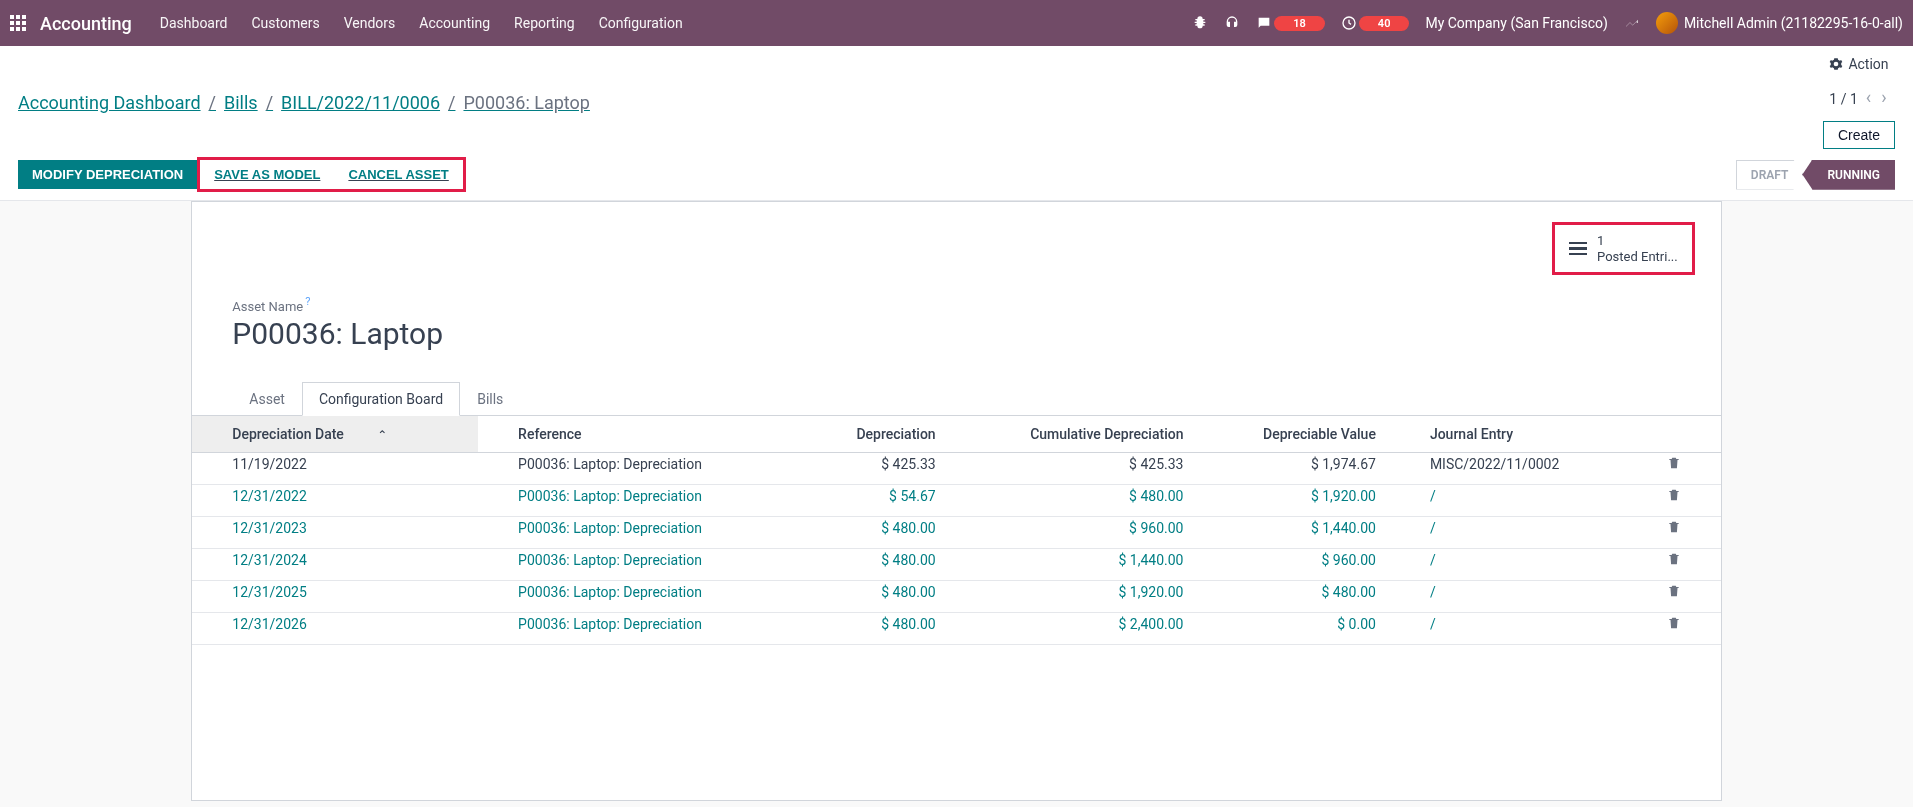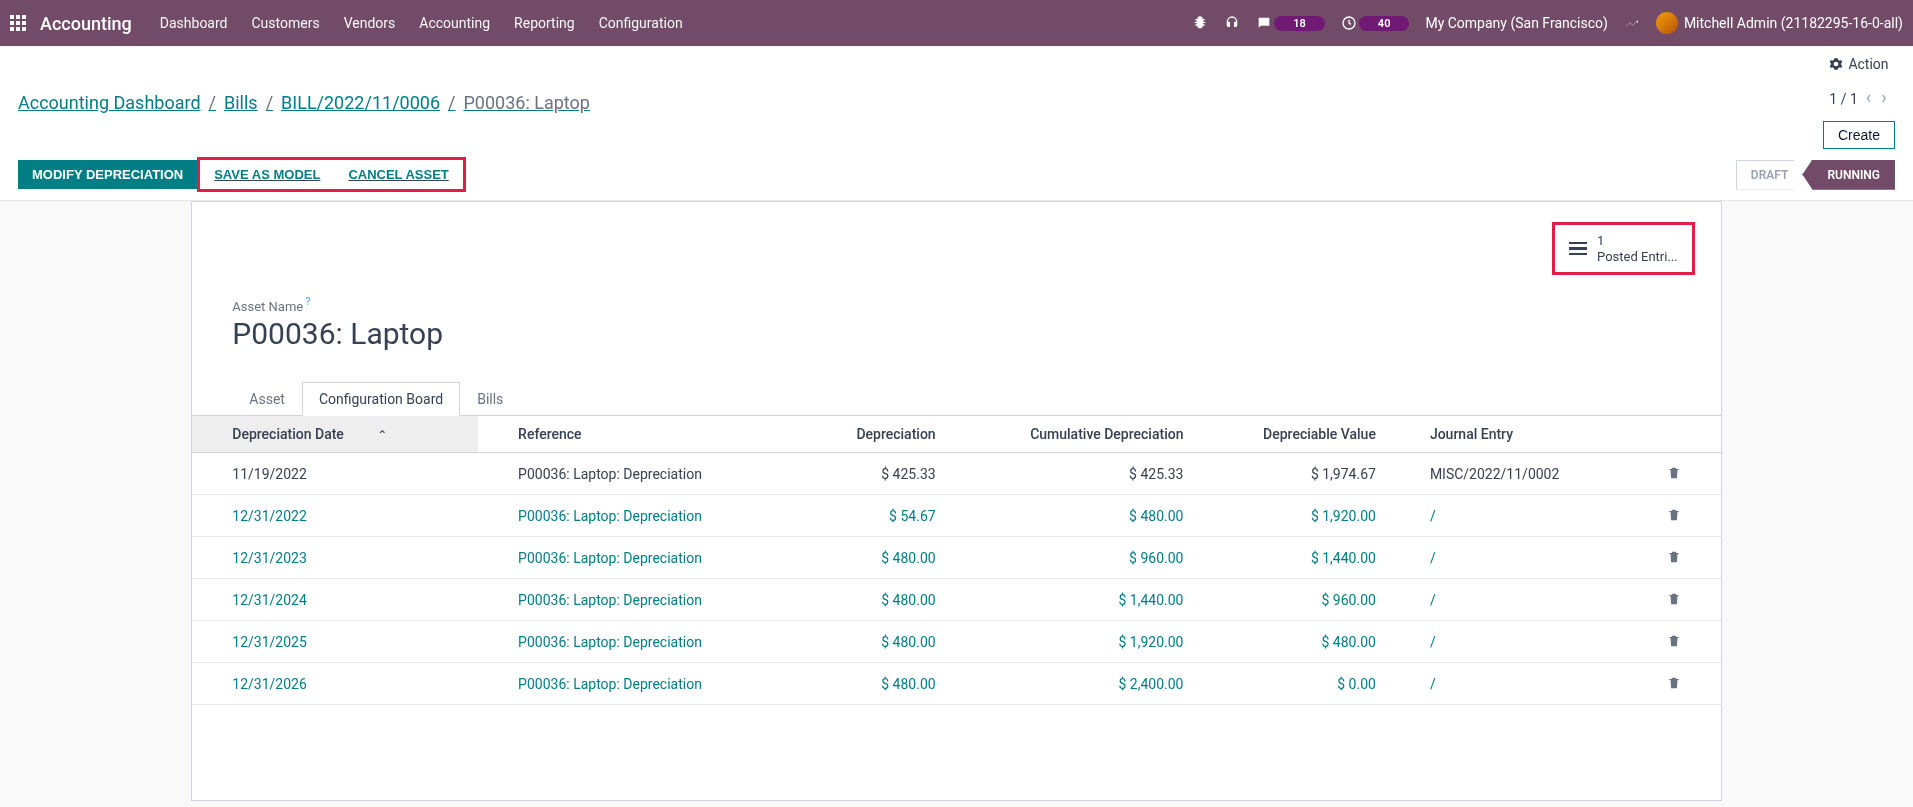--- a/index.html
+++ b/index.html
@@ -8,21 +8,21 @@
 
 .topnav { background: #714B67; height: 46px; display: flex; align-items: center; padding: 0 10px; color: #fff; }
 .apps-icon { display: grid; grid-template-columns: repeat(3, 4px); grid-gap: 2px; margin-right: 14px; cursor: pointer; }
 .apps-icon span { width: 4px; height: 4px; background: #fff; }
 .app-title { font-size: 18px; font-weight: 500; margin-right: 28px; }
 .nav-links { display: flex; gap: 24px; }
 .nav-links a { color: #fff; text-decoration: none; font-size: 14px; opacity: 0.95; }
 .spacer { flex: 1; }
 .right-nav { display: flex; align-items: center; gap: 16px; font-size: 14px; }
 .right-nav .icon-box { position: relative; display: flex; align-items: center; }
-.badge { background: #701a75; color: #fff; font-size: 11px; padding: 1px 19px; border-radius: 8px; margin-left: 2px; font-weight: 600; }
+.badge { background: #ef4444; color: #fff; font-size: 11px; padding: 1px 19px; border-radius: 8px; margin-left: 2px; font-weight: 600; }
 .avatar { width: 22px; height: 22px; border-radius: 50%; background: linear-gradient(135deg, #f59e0b, #b45309); margin-right: 6px; display: inline-block; }
 .nav-icon { width: 16px; height: 16px; fill: #fff; }
 .tools-icon { opacity: 0.7; }
 
 
 .controlbar { background: #fff; padding: 10px 18px 0 18px; border-bottom: 1px solid #e5e7eb; }
 .breadcrumb { display: flex; align-items: center; font-size: 18px; color: #017e84; text-decoration: underline; }
 .breadcrumb .sep { margin: 0 8px; color: #6b7280; }
 .breadcrumb .current { color: #6b7280; }
 .breadcrumb a { color: #017e84; text-decoration: none; cursor: pointer; }
@@ -67,21 +67,21 @@
 .tabs { display: flex; padding: 0 40px; margin-top: 20px; border-bottom: 1px solid #d1d5db; }
 .tab { padding: 8px 16px; border: 1px solid transparent; border-bottom: none; cursor: pointer; color: #6b7280; font-size: 14px; position: relative; top: 1px; }
 .tab.active { border-color: #d1d5db; background: #fff; color: #374151; border-bottom: 1px solid #fff; }
 
 
 .dep-table { width: 100%; border-collapse: collapse; }
 .dep-table th { text-align: left; font-weight: 500; font-size: 14px; padding: 10px 14px 10px 40px; border-bottom: 1px solid #d1d5db; background: #fff; color: #374151; }
 .dep-table th.sorted { background: #eeeeee; }
 .dep-table th.right, .dep-table td.right { text-align: right; padding-right: 14px; padding-left: 14px; }
 .dep-table th:last-child, .dep-table td:last-child { padding-right: 40px; }
-.dep-table td { padding: 12px 14px 10px 40px; border-bottom: 1px solid #e5e7eb; font-size: 14px; }
+.dep-table td { padding: 2px 14px 10px 40px; border-bottom: 1px solid #e5e7eb; font-size: 14px; }
 .sort-arrow { font-size: 12px; margin-left: 30px; }
 .link-row td { color: #017e84; }
 .link-row td.je { color: #017e84; }
 .trash-icon { cursor: pointer; color: #6b7280; }
 .posted-row td { color: #374151; }
 svg.trash { width: 14px; height: 16px; fill: currentColor; }
 svg.gear { width: 14px; height: 14px; fill: currentColor; vertical-align: -2px; }
 </style>
 </head>
 <body>

